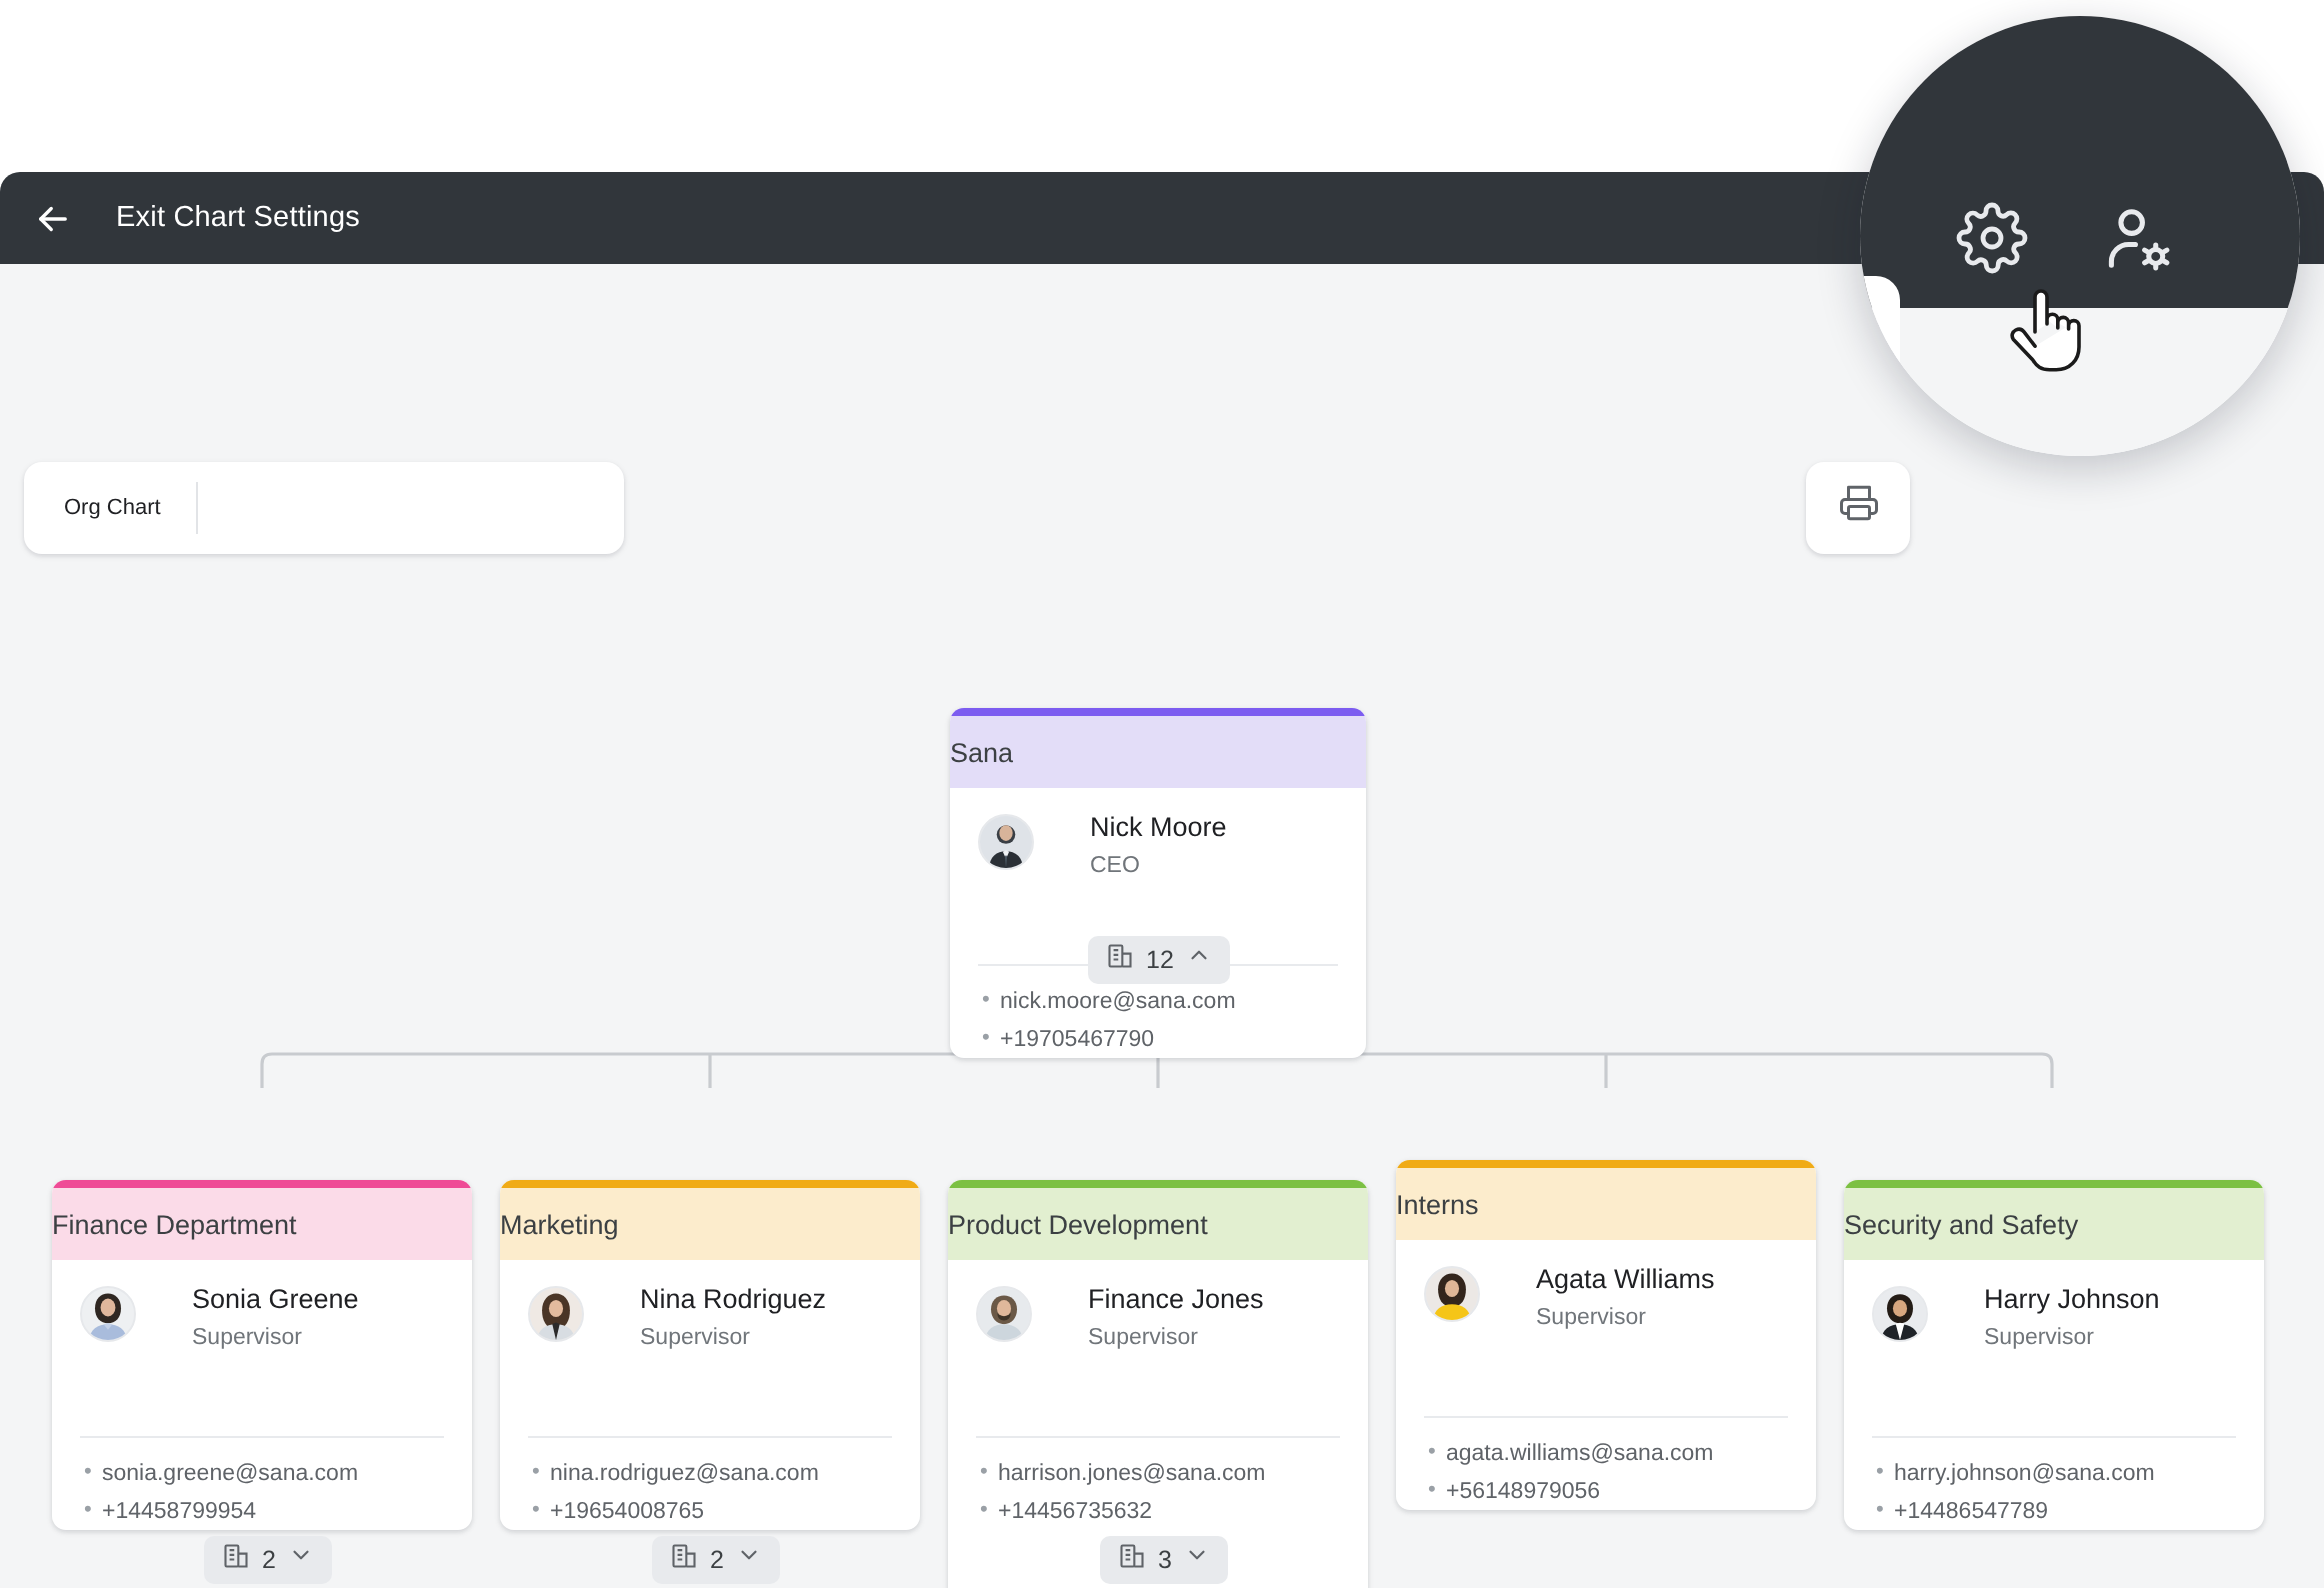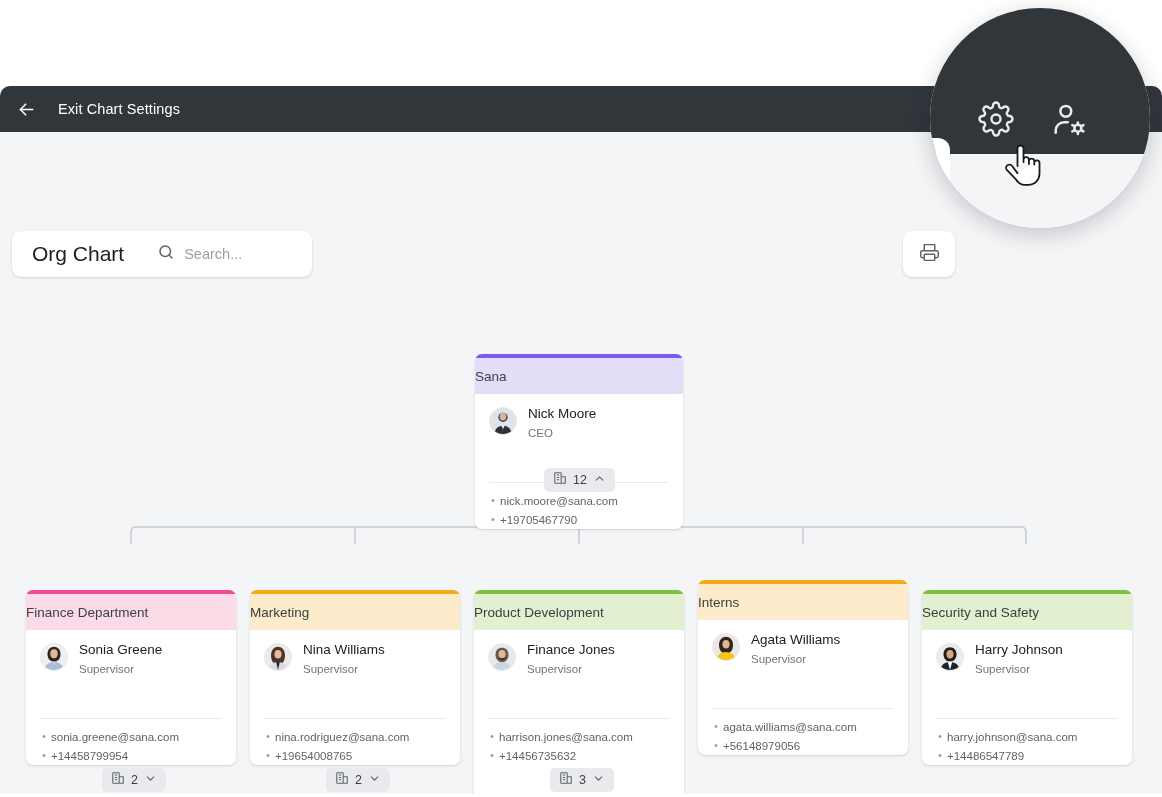--- a/index.html
+++ b/index.html
@@ -36,21 +36,21 @@
   
   .canvas { position:absolute; left:0; top:46px; width:1162px; height:662px; background:#f4f5f6; }
 
   
   .search-card {
     position:absolute; left:12px; top:99px; width:300px; height:46px;
     background:#ffffff; border-radius:9px;
     box-shadow:0 1px 3px rgba(16,24,40,.10), 0 1px 2px rgba(16,24,40,.06);
     display:flex; align-items:center;
   }
-  .chart-name { padding:0 18px 0 20px; font-size:21px; color:#202124; white-space:nowrap; }
+  .chart-name { padding:0 18px 0 20px; font-size:11px; color:#202124; white-space:nowrap; }
   .vdiv { width:1px; height:26px; background:#e2e4e7; }
   .search-wrap { display:flex; align-items:center; gap:9px; padding-left:15px; flex:1; }
   .search-input {
     border:0; outline:0; font-size:14.5px; color:#6b7076; background:transparent;
     font-family:"Liberation Sans", sans-serif; width:150px;
   }
   .search-input::placeholder { color:#9aa0a6; }
 
   
   .print-card {
@@ -67,21 +67,21 @@
   .node {
     position:absolute; background:#ffffff; border-radius:7px;
     box-shadow:0 1px 3px rgba(16,24,40,.11), 0 1px 2px rgba(16,24,40,.06);
     overflow:hidden;
   }
   .node-head {
     height:40px; display:flex; align-items:center; justify-content:flex-start;
     font-size:13.5px; color:#3c4043; border-top:4px solid transparent;
   }
   .node-body { padding:12px 14px 0 14px; }
-  .person { display:flex; align-items:flex-start; gap:11px; }
+  .person { display:flex; align-items:flex-start; gap:28px; }
   .avatar {
     width:28px; height:28px; border-radius:50%; flex:0 0 28px; margin-top:1px;
     border:1px solid #e6e8eb; overflow:hidden; position:relative; background:#e9ecef;
   }
   .avatar svg { display:block; width:100%; height:100%; }
   .person-name { font-size:13.5px; color:#202124; line-height:16px; }
   .person-role { font-size:11.5px; color:#70757a; margin-top:4px; line-height:14px; }
   .node-hr { height:1px; background:#e8eaed; margin:0 14px; }
   .contact { padding:9px 14px 10px 16px; }
   .contact li { list-style:none; font-size:11.5px; color:#5f6368; line-height:19px; position:relative; padding-left:9px; }
@@ -163,29 +163,20 @@
 
           <path d="M355,395 V412"></path>
           <path d="M579,395 V412"></path>
           <path d="M803,395 V412"></path>
         </g>
       </svg>
 
       <div class="search-card">
         <div class="chart-name">Org Chart</div>
         <div class="vdiv"></div>
-        <div class="search-wrap">
-          <span>
-            <svg viewBox="0 0 24 24" width="18" height="18" fill="none" stroke="#5f6368" stroke-width="2" stroke-linecap="round">
-              <circle cx="11" cy="11" r="7"></circle>
-                <path d="M20 20l-3.6-3.6"></path>
-            </svg>
-          </span>
-          <input class="search-input" type="text" placeholder="Search..." style="">
-        </div>
       </div>
 
       <div class="print-card">
         <span>
           <svg viewBox="0 0 24 24" width="21" height="21" fill="none" stroke="#5f6368" stroke-width="1.7" stroke-linecap="round" stroke-linejoin="round">
             <path d="M6 9V3h12v6"></path>
             <path d="M6 18H4a2 2 0 0 1-2-2v-4a2 2 0 0 1 2-2h16a2 2 0 0 1 2 2v4a2 2 0 0 1-2 2h-2"></path>
             <rect x="6" y="14" width="12" height="7" rx="1"></rect>
           </svg>
         </span>
@@ -288,21 +279,21 @@
             <div class="avatar">
               <svg viewBox="0 0 28 28">
                 <rect width="28" height="28" fill="#efe9e4"></rect>
                 <path d="M6.5 12c0-5.5 3.5-9 7.5-9s7.5 3.5 7.5 9-2 10-7.5 10S6.5 17.5 6.5 12z" fill="#4a3526"></path>
                 <ellipse cx="14" cy="11" rx="3.8" ry="4.6" fill="#e3bb9e"></ellipse>
                 <path d="M4 28c0-5.5 4.5-8.5 10-8.5s10 3 10 8.5z" fill="#d8dde2"></path>
                 <path d="M12 19.4 14 28 16 19.4 14 18.6Z" fill="#2b2b2b"></path>
               </svg>
             </div>
             <div>
-              <div class="person-name">Nina Williams</div>
+              <div class="person-name">Nina Rodriguez</div>
               <div class="person-role">Supervisor</div>
             </div>
           </div>
         </div>
         <div class="node-hr" style="margin-top:42px;"></div>
         <ul class="contact">
           <li>nina.rodriguez@sana.com</li>
           <li>+19654008765</li>
         </ul>
       </div>

